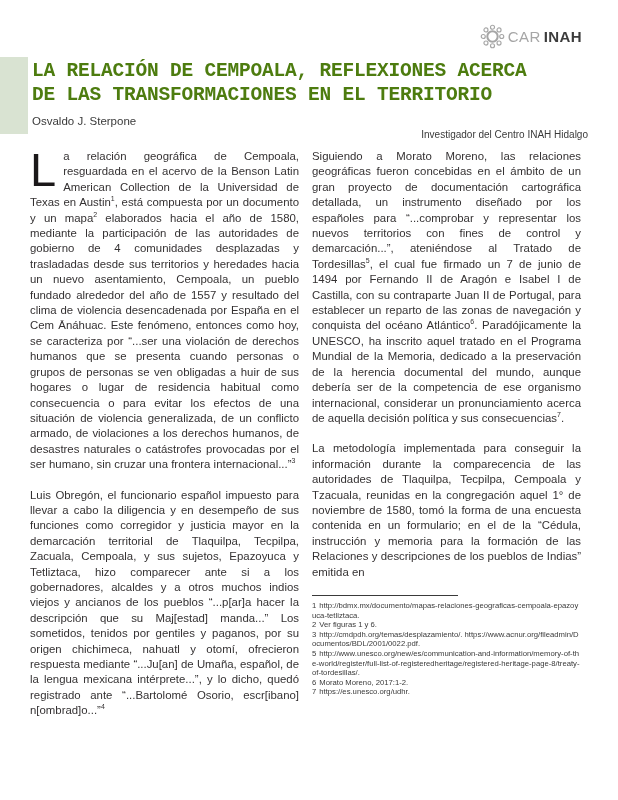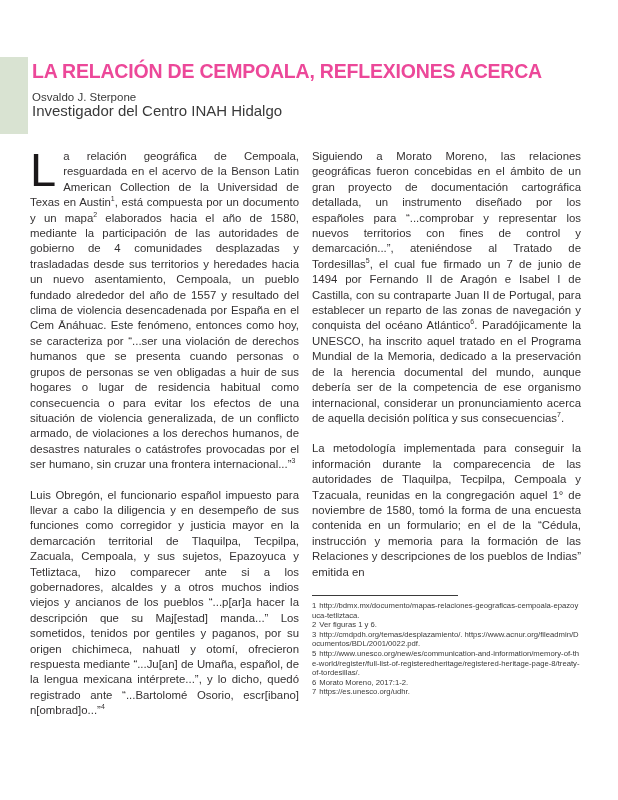--- a/index.html
+++ b/index.html
@@ -25,26 +25,27 @@
 
   
   .accent-bar{
     position:absolute;left:0;top:57px;width:28px;height:77px;
     background:#d9e3d2;
   }
 
   
   .header{position:absolute;left:32px;top:59px;right:30px;}
   .title-line{
-    font-weight:700;color:#ec4899;
+    font-weight:700;color:#4d7c0f;
     font-size:19.5px;line-height:24px;letter-spacing:-0.2px;
     white-space:nowrap;
+    font-family:Liberation Mono, monospace;
   }
   .author{font-size:11.5px;line-height:14px;color:#3a3a3a;margin-top:7px;}
-  .affiliation{font-size:15px;line-height:14px;color:#3a3a3a;}
+  .affiliation{font-size:10px;line-height:14px;color:#3a3a3a;text-align:right;}
 
   
   .columns{
     position:absolute;left:30px;top:149px;right:37px;
     display:flex;gap:13px;
   }
   .col{flex:1;min-width:0;}
   .col p{
     margin:0 0 15px 0;
     font-size:11.4px;line-height:15.4px;
@@ -73,25 +74,43 @@
     word-break:break-all;
     text-align:left;
   }
   .footnote .fn-num{margin-right:3px;word-break:normal;}
 </style>
 </head>
 <body>
 
 <div class="page">
 
+  <div class="logo">
+    <svg class="gear" viewBox="0 0 26 26" aria-hidden="true">
+      <g fill="none" stroke="#a6a6a6">
+        <circle cx="13" cy="13" r="5.4" stroke-width="2.1"></circle>
+        <circle cx="13" cy="3.4" r="2.1" stroke-width="1.2"></circle>
+        <circle cx="13" cy="22.6" r="2.1" stroke-width="1.2"></circle>
+        <circle cx="3.4" cy="13" r="2.1" stroke-width="1.2"></circle>
+        <circle cx="22.6" cy="13" r="2.1" stroke-width="1.2"></circle>
+        <circle cx="6.2" cy="6.2" r="2.1" stroke-width="1.2"></circle>
+        <circle cx="19.8" cy="6.2" r="2.1" stroke-width="1.2"></circle>
+        <circle cx="6.2" cy="19.8" r="2.1" stroke-width="1.2"></circle>
+        <circle cx="19.8" cy="19.8" r="2.1" stroke-width="1.2"></circle>
+      </g>
+    </svg>
+    <span class="car">CAR</span>
+      <span class="inah">INAH</span>
+  </div>
 
   <div class="accent-bar"></div>
 
   <div class="header">
     <div class="title-line">LA RELACIÓN DE CEMPOALA, REFLEXIONES ACERCA</div>
+    <div class="title-line">DE LAS TRANSFORMACIONES EN EL TERRITORIO</div>
     <div class="author">Osvaldo J. Sterpone</div>
     <div class="affiliation">Investigador del Centro INAH Hidalgo</div>
   </div>
 
   <div class="columns">
 
     <div class="col">
       <p><span class="dropcap">L</span><span><span>a relación geográfica de </span><span class="it">Cempoala</span><span>, resguardada en el acervo de la Benson Latin American Collection de la Universidad de Texas en Austin</span><sup>1</sup><span>, está compuesta por un documento y un mapa</span><sup>2</sup><span> elaborados hacia el año de 1580, mediante la participación de las autoridades de gobierno de 4 comunidades desplazadas y trasladadas desde sus territorios y heredades hacia un nuevo asentamiento, </span><span class="it">Cempoala</span><span>, un pueblo fundado alrededor del año de 1557 y resultado del clima de violencia desencadenada por España en el </span><span class="it">Cem Ānáhuac</span><span>. Este fenómeno, entonces como hoy, se caracteriza por </span><span class="it">“...ser una violación de derechos humanos que se presenta cuando personas o grupos de personas se ven obligadas a huir de sus hogares o lugar de residencia habitual como consecuencia o para evitar los efectos de una situación de violencia generalizada, de un conflicto armado, de violaciones a los derechos humanos, de desastres naturales o catástrofes provocadas por el ser humano, sin cruzar una frontera internacional...”</span><sup>3</sup></span></p>
       <p><span>Luis Obregón, el funcionario español impuesto para llevar a cabo la diligencia y en desempeño de sus funciones como corregidor y justicia mayor en la demarcación territorial de </span><span class="it">Tlaquilpa</span><span>, </span><span class="it">Tecpilpa</span><span>, </span><span class="it">Zacuala</span><span>, </span><span class="it">Cempoala</span><span>, y sus sujetos, </span><span class="it">Epazoyuca</span><span> y </span><span class="it">Tetliztaca</span><span>, hizo comparecer ante si a los gobernadores, alcaldes y a otros muchos indios viejos y ancianos de los pueblos </span><span class="it">“...p[ar]a hacer la descripción que su Maj[estad] manda...”</span><span> Los sometidos, tenidos por gentiles y paganos, por su origen chichimeca, nahuatl y otomí, ofrecieron respuesta mediante </span><span class="it">“...Ju[an] de Umaña, español, de la lengua mexicana intérprete...”</span><span>, y lo dicho, quedó registrado ante </span><span class="it">“...Bartolomé Osorio, escr[ibano] n[ombrad]o...”</span><sup>4</sup></p>
     </div>

